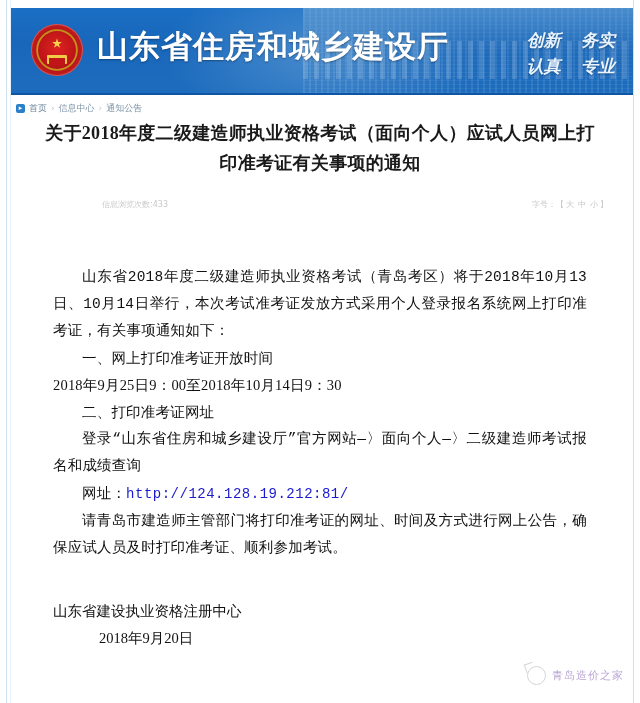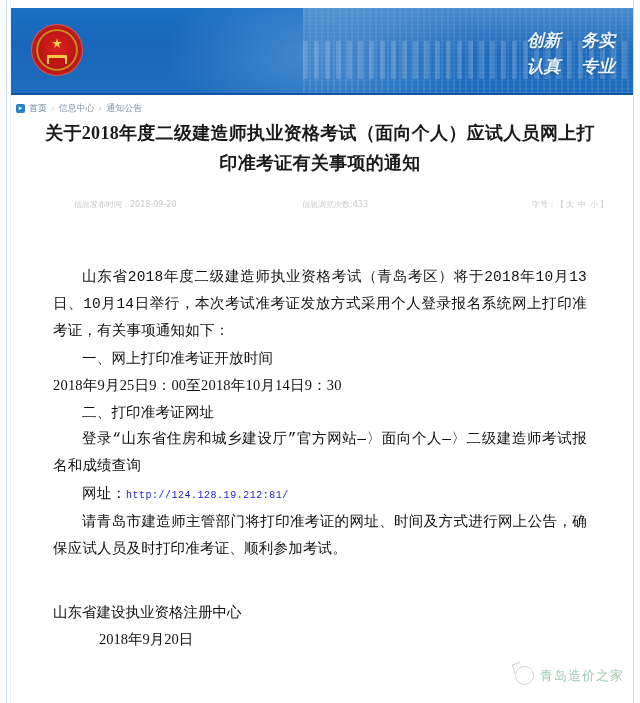--- a/index.html
+++ b/index.html
@@ -216,21 +216,21 @@
     line-height: 27px;
     letter-spacing: .2px;
     text-align: justify;
   }
   .body p { margin: 0; }
   .body p.ind  { text-indent: 2em; font-family: Liberation Mono, monospace; }
   .body p.hang { margin-left: 2em; }
   .url {
     color: #1a1ad0;
     font-family: "Liberation Mono", "DejaVu Sans Mono", monospace;
-    font-size: 10px;
+    font-size: 14px;
     letter-spacing: .5px;
   }
 
   .sign {
     margin: 36px auto 12px;
     width: 534px;
     font-family: "Liberation Serif", "DejaVu Serif", serif;
     font-size: 14.5px;
     color: #111;
     line-height: 27px;
@@ -257,22 +257,22 @@
     content:"";
     position:absolute;
     left: -3px; top: -4px;
     width: 8px; height: 8px;
     border-top: 1.6px solid #9a9a9a;
     border-left: 1.6px solid #9a9a9a;
     transform: rotate(-20deg);
   }
   .wm-text {
     font-family: Liberation Sans, sans-serif;
-    font-size: 13px;
-    color: #15803d;
+    font-size: 11px;
+    color: #4c1d95;
     letter-spacing: 1px;
   }
 </style>
 </head>
 <body>
 
 <div class="page">
 
   <div class="rail left"></div>
   <div class="rail left2"></div>
@@ -281,20 +281,21 @@
   <div class="banner">
     <div class="glow"></div>
     <div class="city"></div>
 
     <div class="emblem">
       <div class="inner"></div>
       <div class="star">★</div>
       <div class="gate"></div>
     </div>
 
+    <div class="banner-title">山东省住房和城乡建设厅</div>
 
     <div class="slogan">
       <div>
         <span>创新</span>
         <span>务实</span>
       </div>
       <div>
         <span>认真</span>
         <span>专业</span>
       </div>
@@ -308,21 +309,20 @@
     <a class="c-item" href="#" style="text-decoration:none;color:#7d93a6;">信息中心</a>
     <span class="sep">›</span>
     <a class="c-item" href="#" style="text-decoration:none;color:#7d93a6;">通知公告</a>
   </div>
 
   <div class="article">
 
     <h1 class="art-title">关于2018年度二级建造师执业资格考试（面向个人）应试人员网上打印准考证有关事项的通知</h1>
 
     <div class="meta">
-      <span class="m-date">信息发布时间：2018-09-20</span>
       <span class="m-views">信息浏览次数:433</span>
       <span class="m-size"><span>字号：【</span><b>大</b><b>中</b><b>小</b><span>】</span></span>
     </div>
 
     <div class="body">
       <p class="ind">山东省2018年度二级建造师执业资格考试（青岛考区）将于2018年10月13日、10月14日举行，本次考试准考证发放方式采用个人登录报名系统网上打印准考证，有关事项通知如下：</p>
       <p class="hang">一、网上打印准考证开放时间</p>
       <p>2018年9月25日9：00至2018年10月14日9：30</p>
       <p class="hang">二、打印准考证网址</p>
       <p class="ind">登录“山东省住房和城乡建设厅”官方网站—〉面向个人—〉二级建造师考试报名和成绩查询</p>

